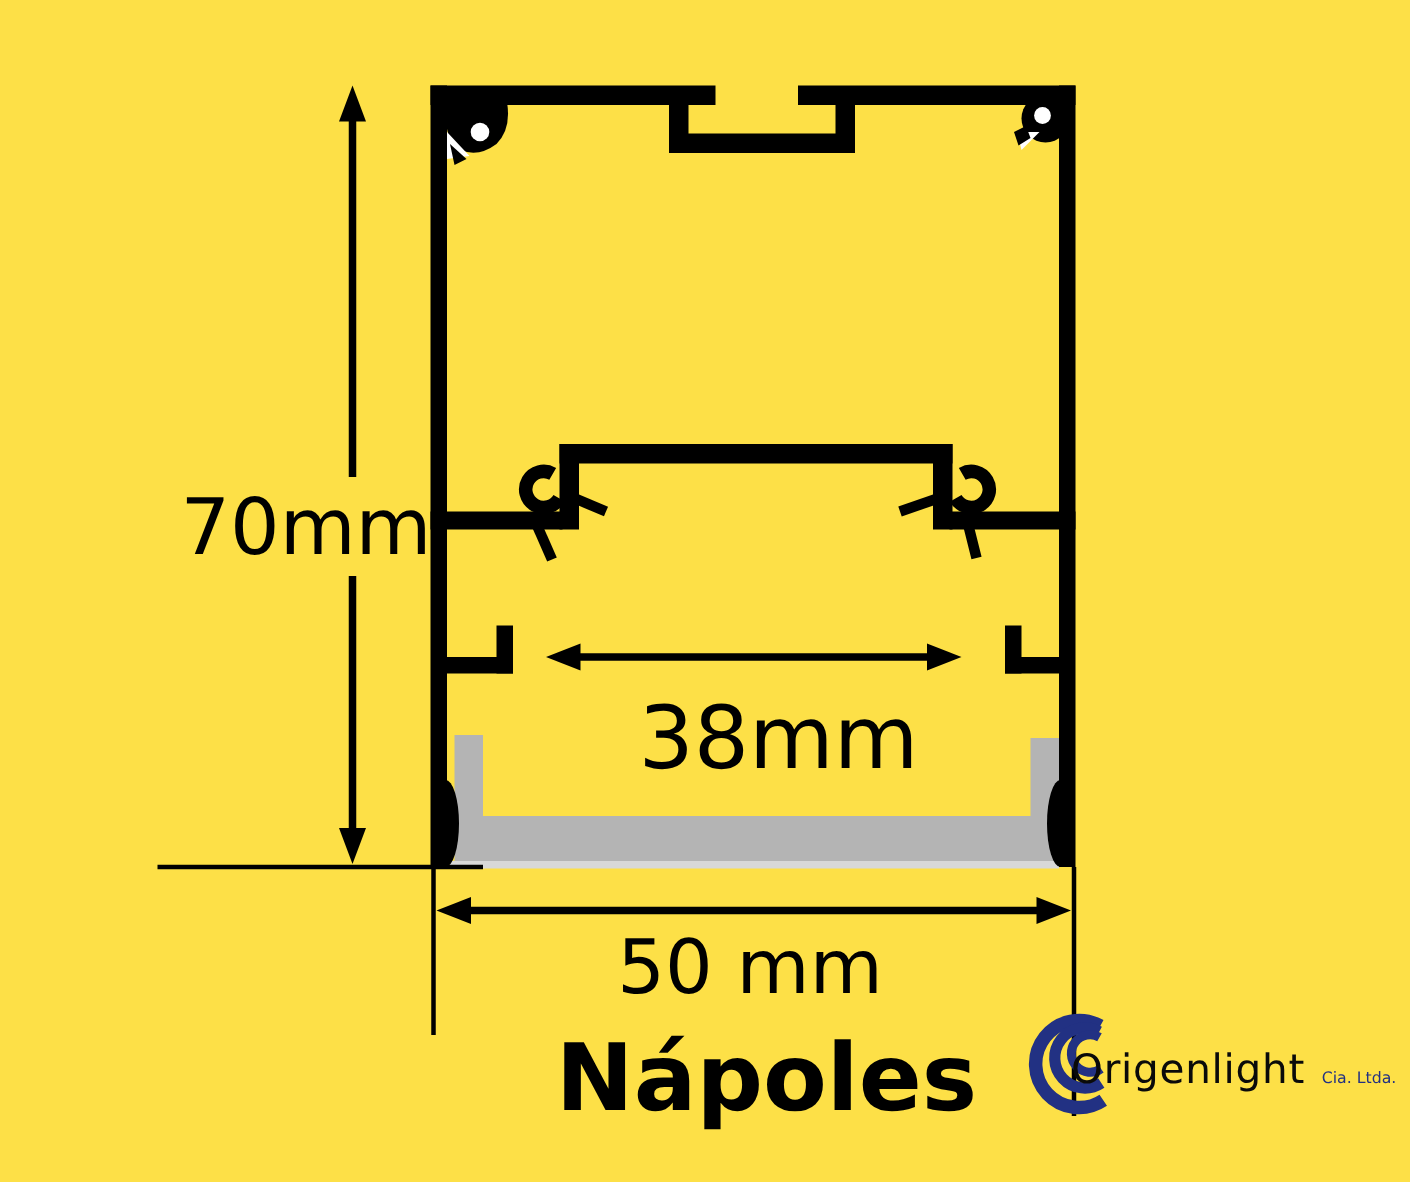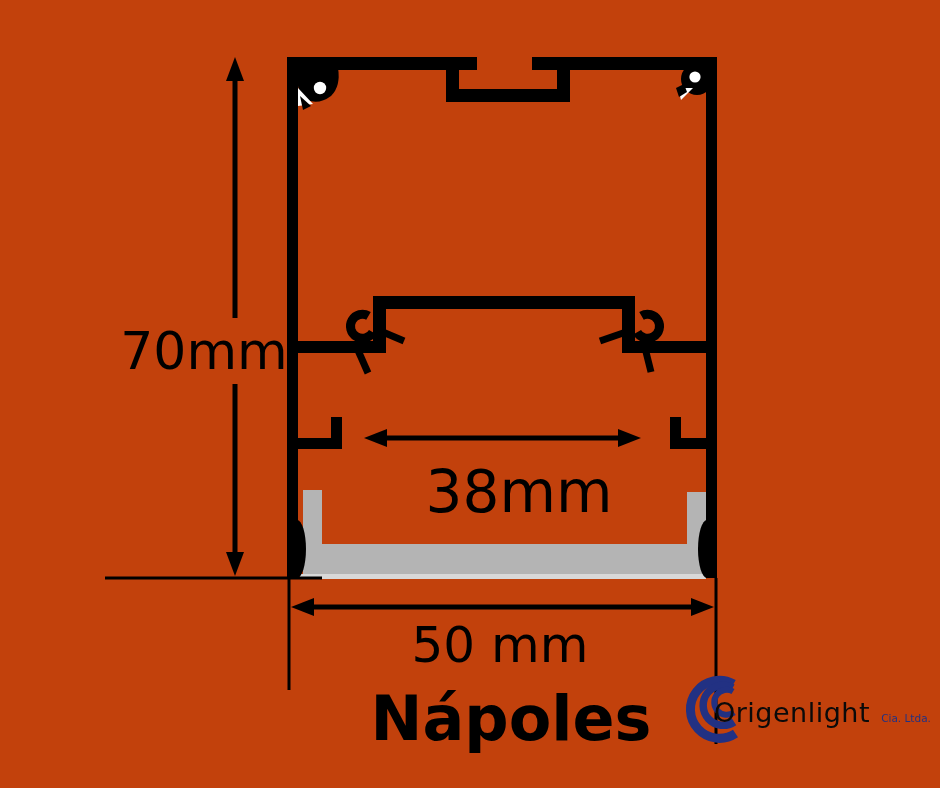--- a/index.html
+++ b/index.html
@@ -5,21 +5,21 @@
   html, body {
     margin: 0;
     padding: 0;
     background: #ffffff;
     font-family: "DejaVu Sans", "Liberation Sans", sans-serif;
   }
   #stage {
     position: relative;
     width: 940px;
     height: 788px;
-    background: #c2410c;
+    background: #fde047;
     overflow: hidden;
   }
   svg text {
     font-family: "DejaVu Sans", "Liberation Sans", sans-serif;
   }
 </style>
 </head>
 <body>
 
 <div id="stage">

